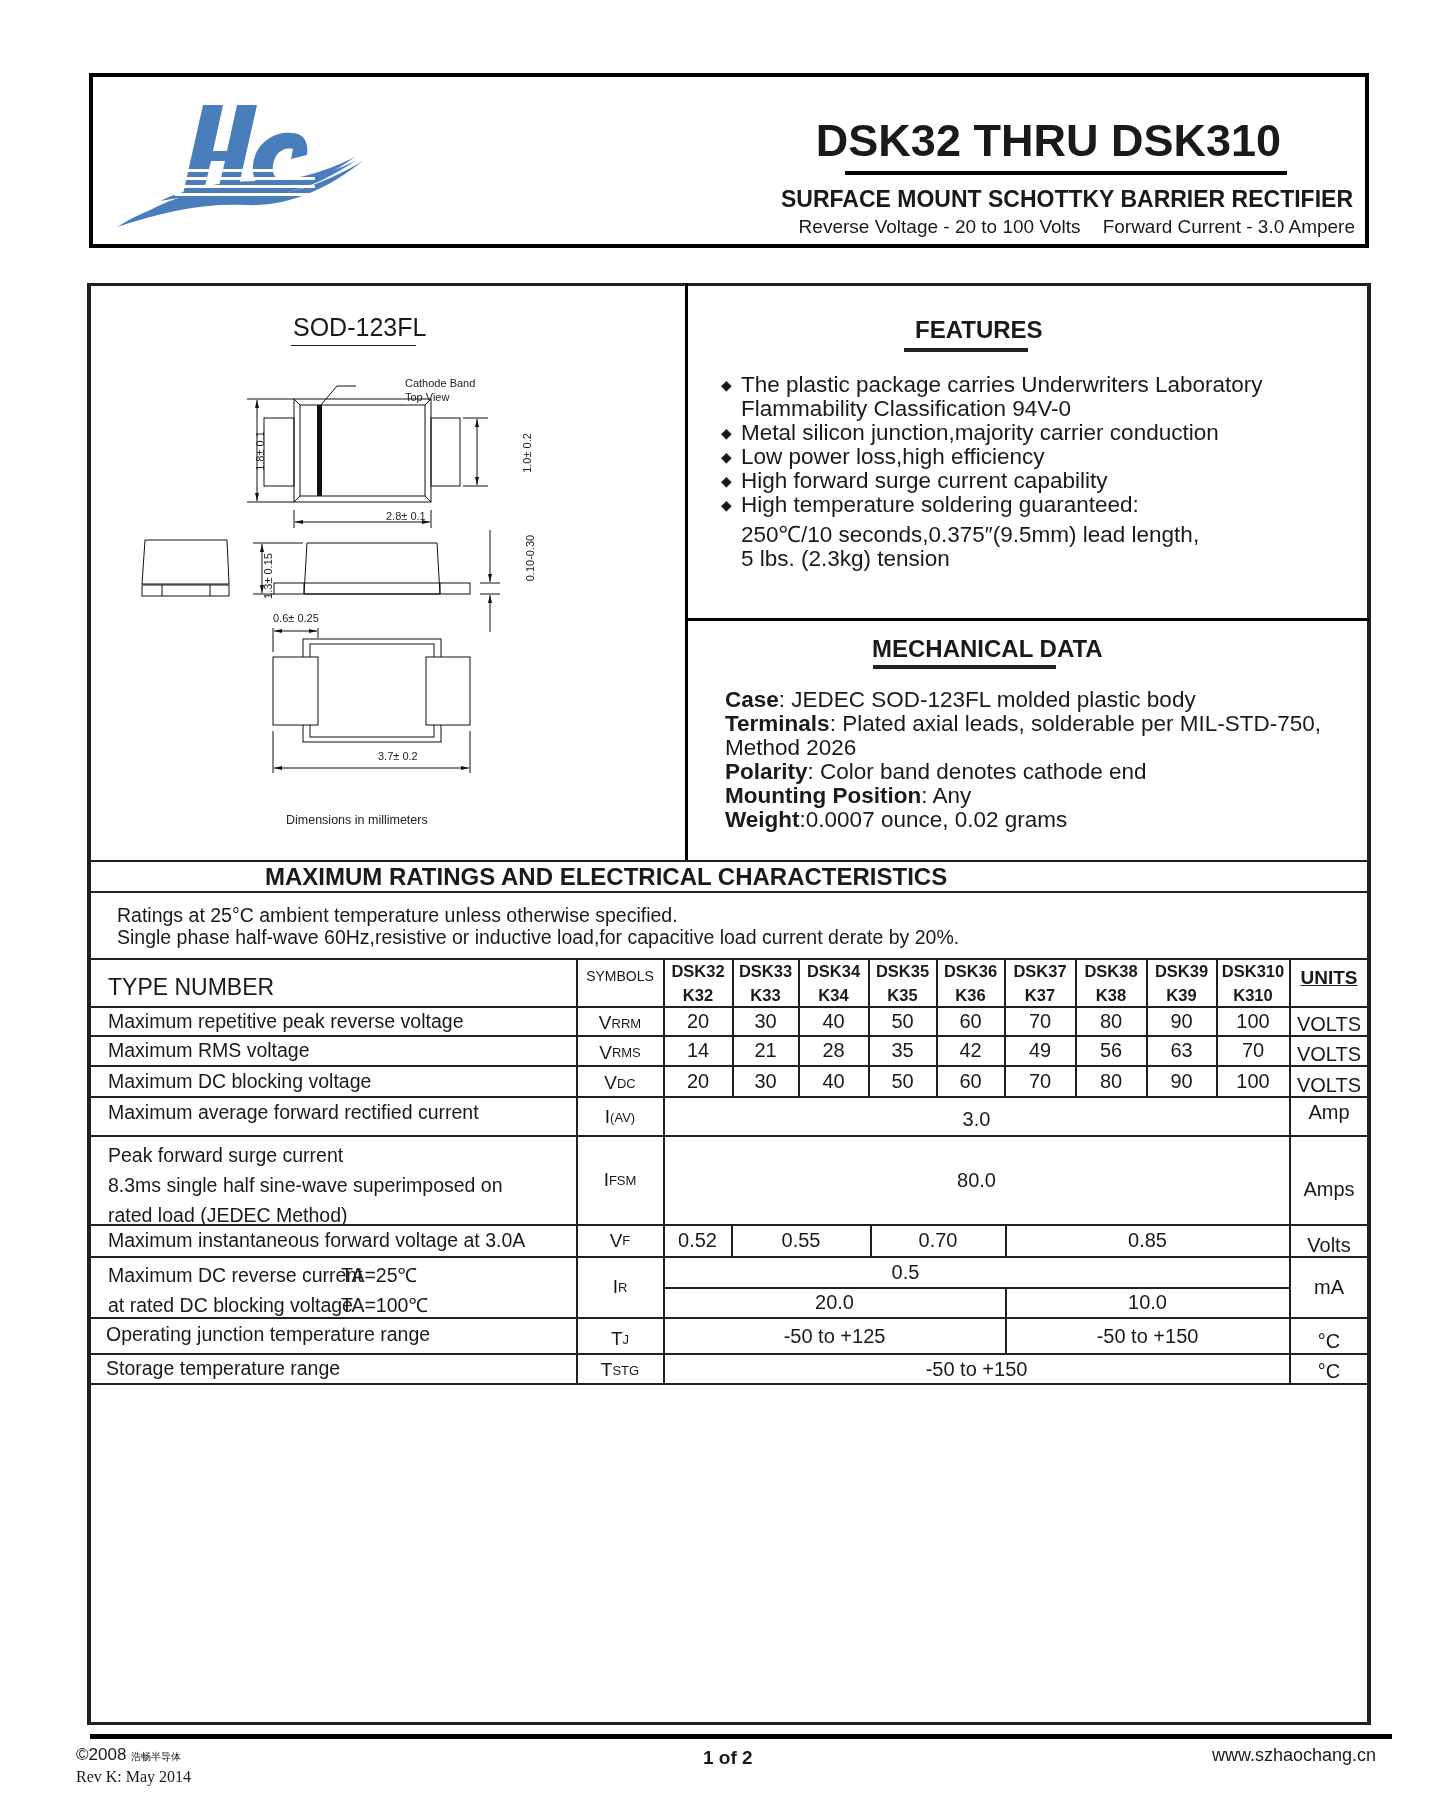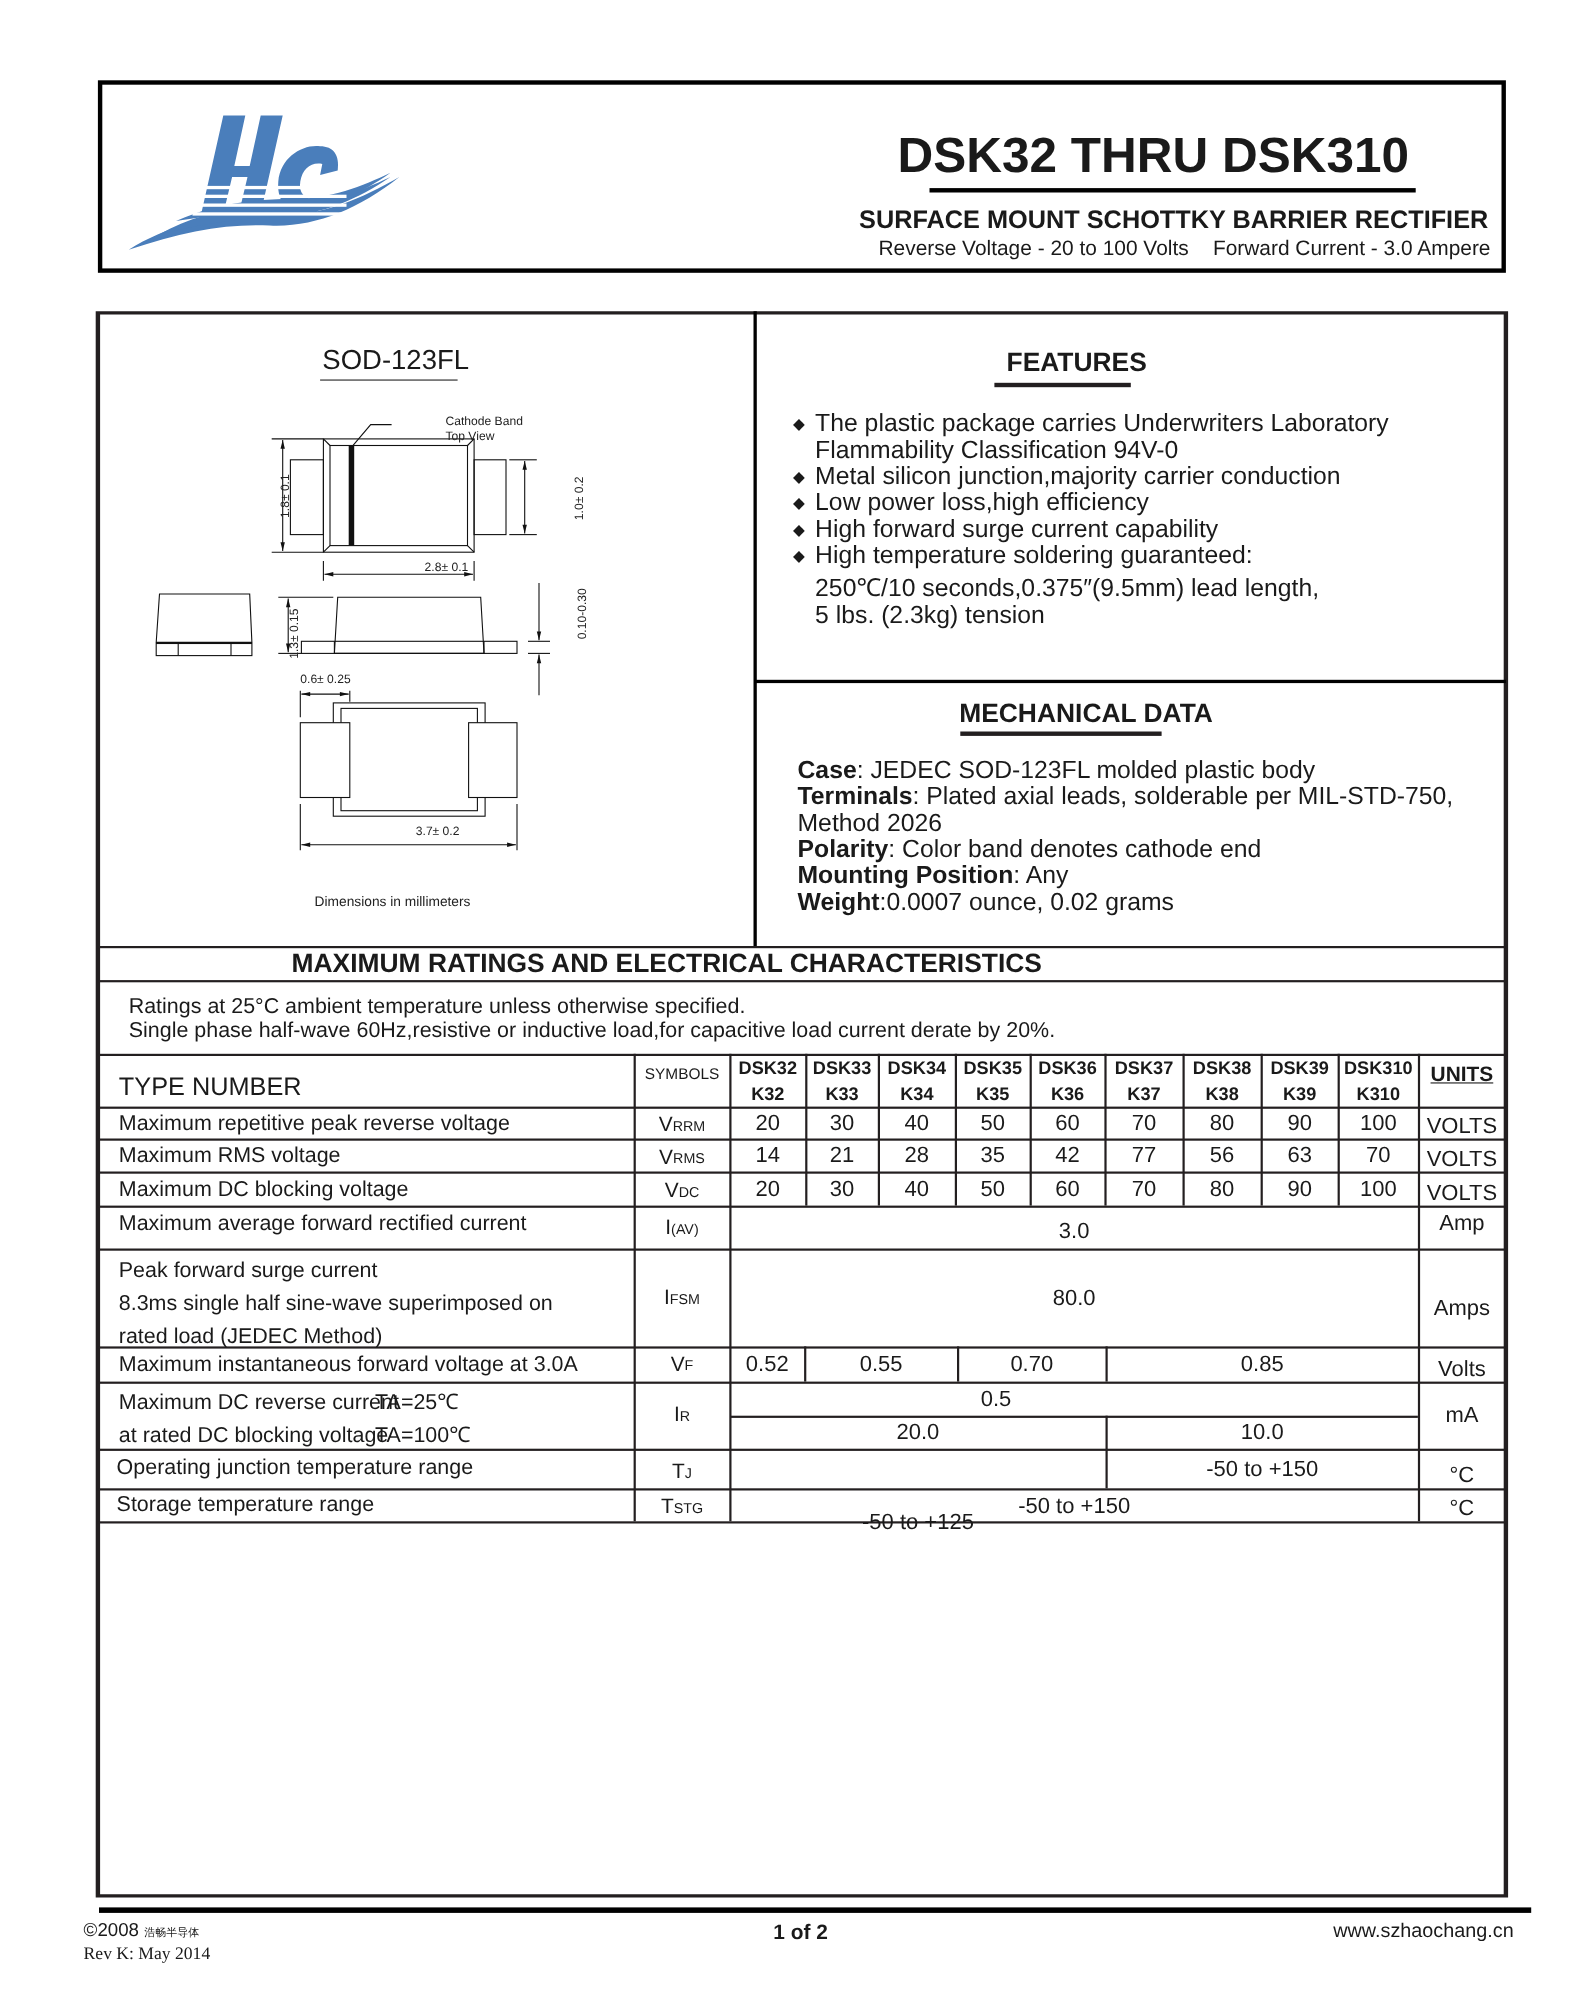--- a/index.html
+++ b/index.html
@@ -309,21 +309,21 @@
 <div class="cell lbl" style="left:108px; top:1036px; height:29px;">Maximum RMS voltage</div>
 <div class="cell sym" style="left:577px; top:1038px; width:86px; height:29px;">
     <span>V</span>
     <small>RMS</small>
   </div>
 <div class="cell val" style="left:664px; top:1036px; width:68px; height:29px;">14</div>
 <div class="cell val" style="left:733px; top:1036px; width:65px; height:29px;">21</div>
 <div class="cell val" style="left:799px; top:1036px; width:69px; height:29px;">28</div>
 <div class="cell val" style="left:869px; top:1036px; width:67px; height:29px;">35</div>
 <div class="cell val" style="left:937px; top:1036px; width:67px; height:29px;">42</div>
-<div class="cell val" style="left:1005px; top:1036px; width:70px; height:29px;">77</div>
+<div class="cell val" style="left:1005px; top:1036px; width:70px; height:29px;">49</div>
 <div class="cell val" style="left:1076px; top:1036px; width:70px; height:29px;">56</div>
 <div class="cell val" style="left:1147px; top:1036px; width:69px; height:29px;">63</div>
 <div class="cell val" style="left:1217px; top:1036px; width:72px; height:29px;">70</div>
 <div class="cell unit" style="left:1290px; top:1040px; width:78px; height:29px;">VOLTS</div>
 
 <div class="cell lbl" style="left:108px; top:1066px; height:30px;">Maximum DC blocking voltage</div>
 <div class="cell sym" style="left:577px; top:1068px; width:86px; height:30px;">
     <span>V</span>
     <small>DC</small>
   </div>
@@ -380,21 +380,21 @@
 <div class="cell val" style="left:664px; top:1257px; width:483px; height:30px;">0.5</div>
 <div class="cell val" style="left:664px; top:1288px; width:341px; height:29px;">20.0</div>
 <div class="cell val" style="left:1006px; top:1288px; width:283px; height:29px;">10.0</div>
 <div class="cell unit" style="left:1290px; top:1257px; width:78px; height:60px;">mA</div>
 
 <div class="cell lbl" style="left:106px; top:1318px; height:32px;">Operating junction temperature range</div>
 <div class="cell sym" style="left:577px; top:1323px; width:86px; height:32px;">
     <span>T</span>
     <small>J</small>
   </div>
-<div class="cell val" style="left:664px; top:1320px; width:341px; height:33px;margin-top:48px;">-50 to +125</div>
+<div class="cell val" style="left:664px; top:1320px; width:341px; height:33px;">-50 to +125</div>
 <div class="cell val" style="left:1006px; top:1320px; width:283px; height:33px;">-50 to +150</div>
 <div class="cell unit" style="left:1290px; top:1325px; width:78px; height:32px;">°C</div>
 
 <div class="cell lbl" style="left:106px; top:1354px; height:28px;">Storage temperature range</div>
 <div class="cell sym" style="left:577px; top:1356px; width:86px; height:28px;">
     <span>T</span>
     <small>STG</small>
   </div>
 <div class="cell val" style="left:664px; top:1355px; width:625px; height:28px;">-50 to +150</div>
 <div class="cell unit" style="left:1290px; top:1357px; width:78px; height:28px;">°C</div>

